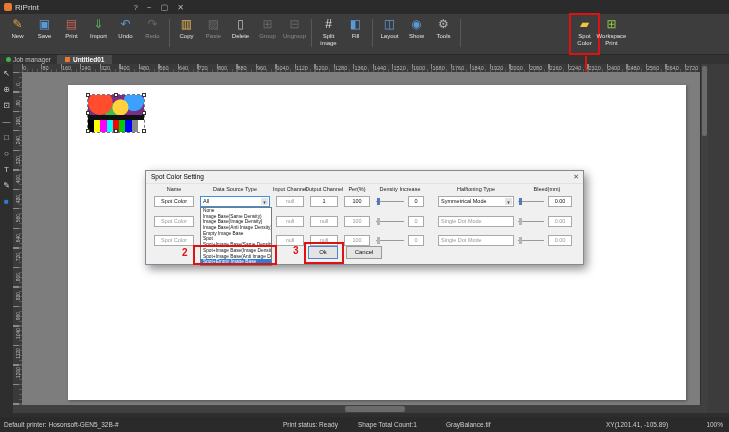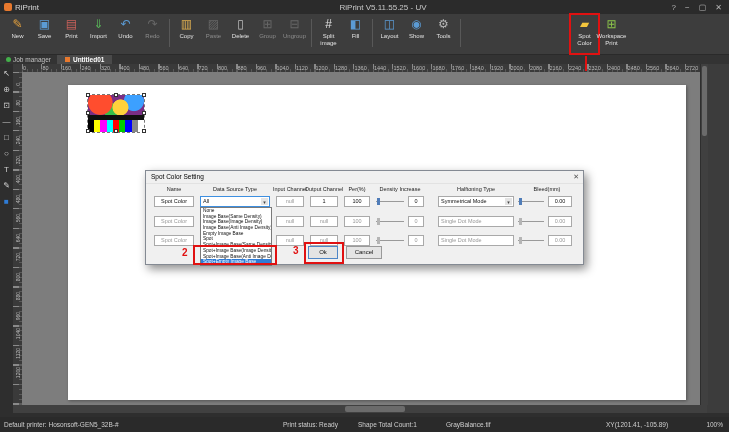--- a/index.html
+++ b/index.html
@@ -129,21 +129,20 @@
   #an3-num{left:293px;top:245px}
 </style>
 </head>
 <body>
 
 <div class="titlebar">
   <div class="tb-left">
     <div class="logo"></div>
     <span>RiPrint</span>
   </div>
-  <div class="tb-title">RiPrint V5.11.55.25 - UV</div>
   <div class="tb-controls">
     <span>?</span>
     <span>−</span>
     <span>▢</span>
     <span>✕</span>
   </div>
 </div>
 
 <div class="toolbar">
 

